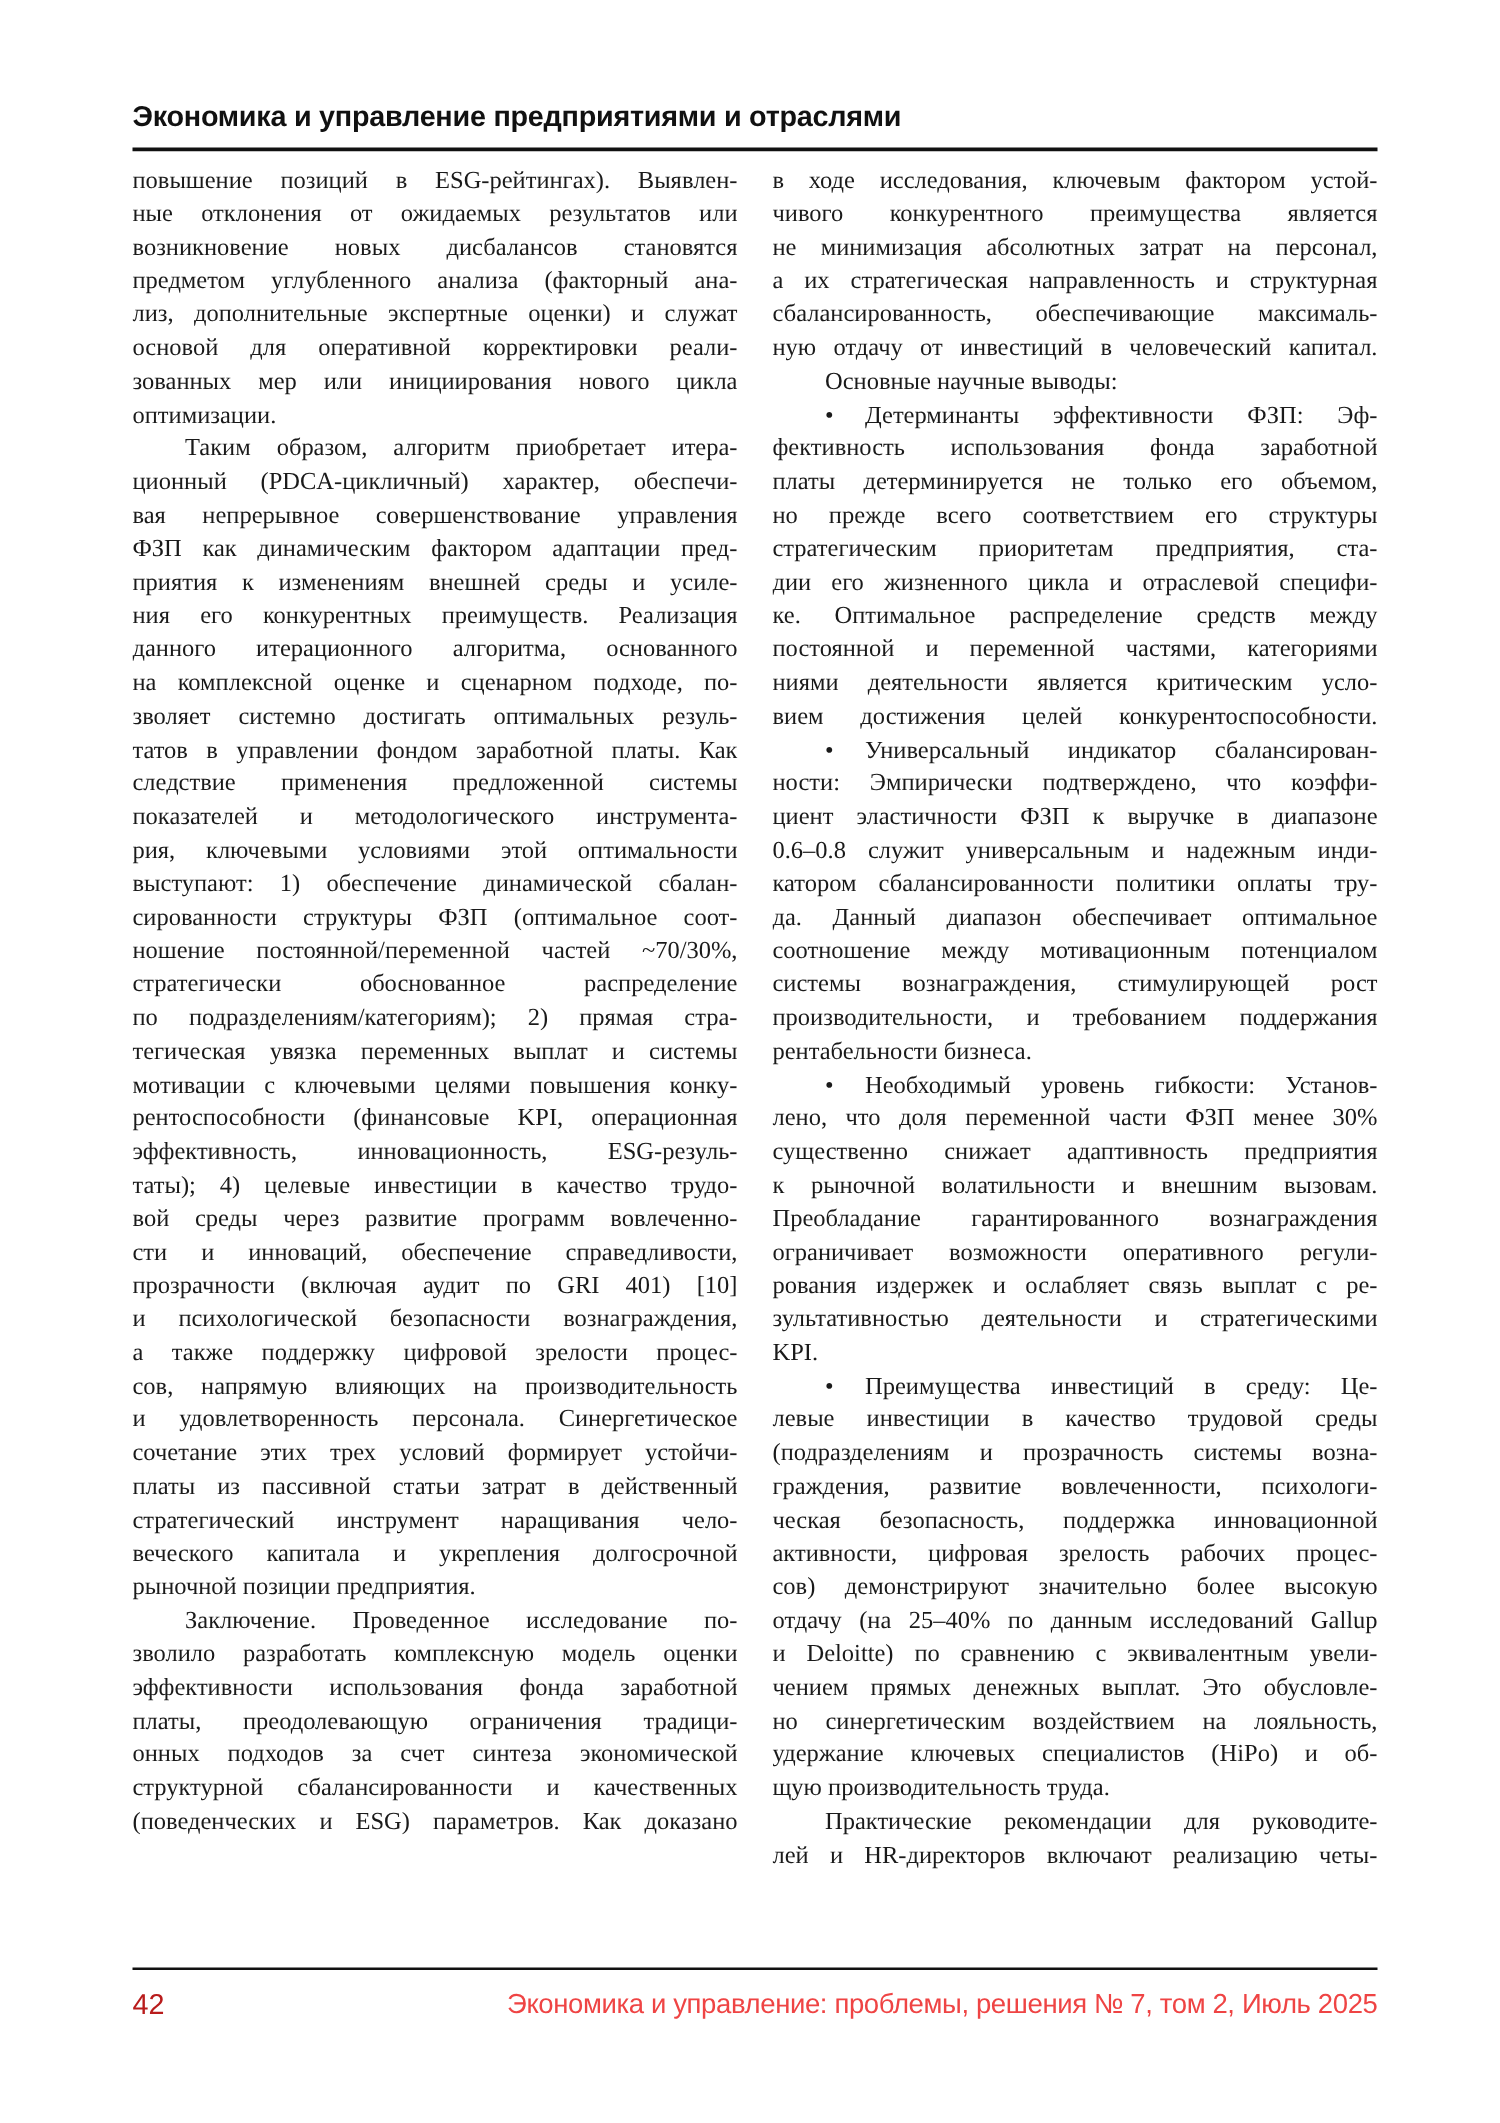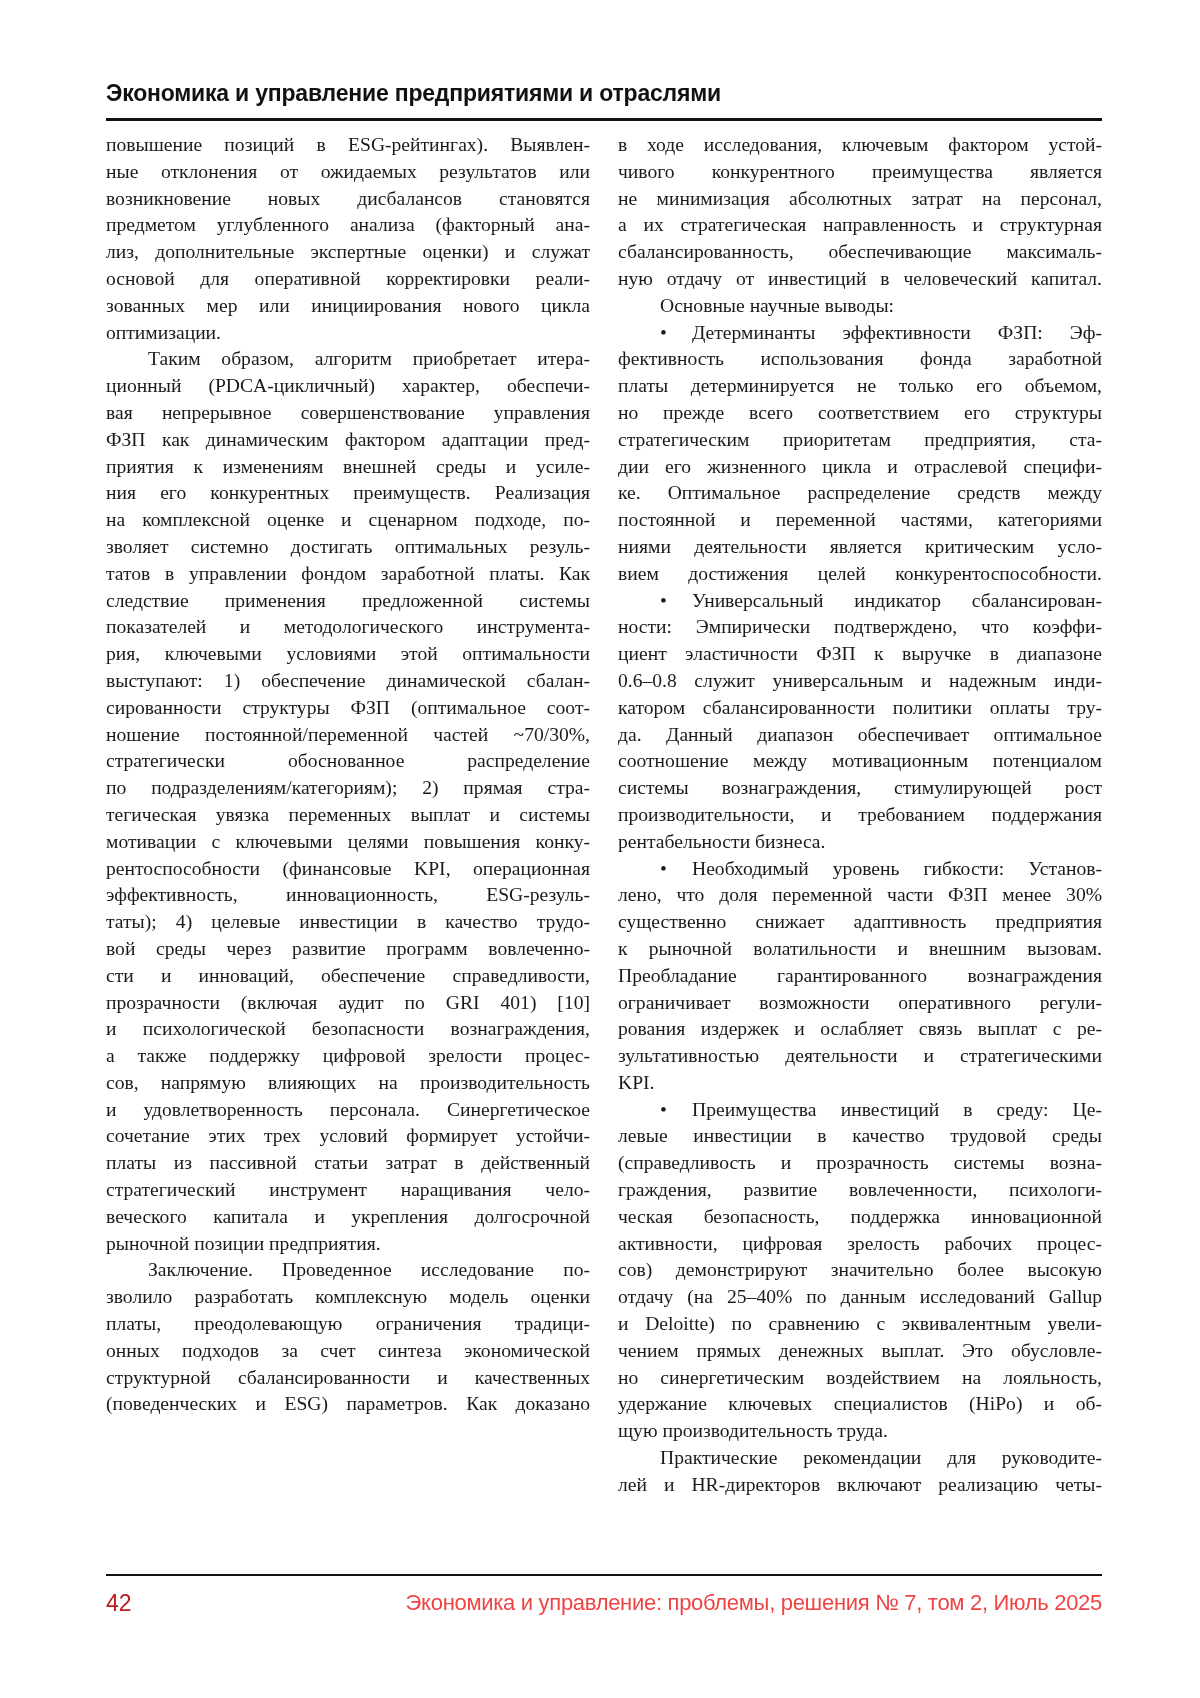--- a/index.html
+++ b/index.html
@@ -53,20 +53,21 @@
   <span class="line">лиз, дополнительные экспертные оценки) и служат</span>
   <span class="line">основой для оперативной корректировки реали-</span>
   <span class="line">зованных мер или инициирования нового цикла</span>
   <span class="line last">оптимизации.</span>
   <span class="line indent">Таким образом, алгоритм приобретает итера-</span>
   <span class="line">ционный (PDCA-цикличный) характер, обеспечи-</span>
   <span class="line">вая непрерывное совершенствование управления</span>
   <span class="line">ФЗП как динамическим фактором адаптации пред-</span>
   <span class="line">приятия к изменениям внешней среды и усиле-</span>
   <span class="line">ния его конкурентных преимуществ. Реализация</span>
+  <span class="line">данного итерационного алгоритма, основанного</span>
   <span class="line">на комплексной оценке и сценарном подходе, по-</span>
   <span class="line">зволяет системно достигать оптимальных резуль-</span>
   <span class="line">татов в управлении фондом заработной платы. Как</span>
   <span class="line">следствие применения предложенной системы</span>
   <span class="line">показателей и методологического инструмента-</span>
   <span class="line">рия, ключевыми условиями этой оптимальности</span>
   <span class="line">выступают: 1) обеспечение динамической сбалан-</span>
   <span class="line">сированности структуры ФЗП (оптимальное соот-</span>
   <span class="line">ношение постоянной/переменной частей ~70/30%,</span>
   <span class="line">стратегически обоснованное распределение</span>
@@ -84,20 +85,21 @@
   <span class="line">сов, напрямую влияющих на производительность</span>
   <span class="line">и удовлетворенность персонала. Синергетическое</span>
   <span class="line">сочетание этих трех условий формирует устойчи-</span>
   <span class="line">платы из пассивной статьи затрат в действенный</span>
   <span class="line">стратегический инструмент наращивания чело-</span>
   <span class="line">веческого капитала и укрепления долгосрочной</span>
   <span class="line last">рыночной позиции предприятия.</span>
 
   <span class="line indent"><span class="bold">Заключение.</span><span> Проведенное исследование по-</span></span>
   <span class="line">зволило разработать комплексную модель оценки</span>
+  <span class="line">эффективности использования фонда заработной</span>
   <span class="line">платы, преодолевающую ограничения традици-</span>
   <span class="line">онных подходов за счет синтеза экономической</span>
   <span class="line">структурной сбалансированности и качественных</span>
   <span class="line">(поведенческих и ESG) параметров. Как доказано</span>
 </div>
 
 <div class="col right">
   <span class="line">в ходе исследования, ключевым фактором устой-</span>
   <span class="line">чивого конкурентного преимущества является</span>
   <span class="line">не минимизация абсолютных затрат на персонал,</span>
@@ -134,21 +136,21 @@
   <span class="line">существенно снижает адаптивность предприятия</span>
   <span class="line">к рыночной волатильности и внешним вызовам.</span>
   <span class="line">Преобладание гарантированного вознаграждения</span>
   <span class="line">ограничивает возможности оперативного регули-</span>
   <span class="line">рования издержек и ослабляет связь выплат с ре-</span>
   <span class="line">зультативностью деятельности и стратегическими</span>
   <span class="line last">KPI.</span>
 
   <span class="line bullet"><span class="bullet-dot">•</span><span>Преимущества инвестиций в среду: Це-</span></span>
   <span class="line">левые инвестиции в качество трудовой среды</span>
-  <span class="line">(справедливость и прозрачность системы возна-</span>
+  <span class="line">(подразделениям и прозрачность системы возна-</span>
   <span class="line">граждения, развитие вовлеченности, психологи-</span>
   <span class="line">ческая безопасность, поддержка инновационной</span>
   <span class="line">активности, цифровая зрелость рабочих процес-</span>
   <span class="line">сов) демонстрируют значительно более высокую</span>
   <span class="line">отдачу (на 25–40% по данным исследований Gallup</span>
   <span class="line">и Deloitte) по сравнению с эквивалентным увели-</span>
   <span class="line">чением прямых денежных выплат. Это обусловле-</span>
   <span class="line">но синергетическим воздействием на лояльность,</span>
   <span class="line">удержание ключевых специалистов (HiPo) и об-</span>
   <span class="line last">щую производительность труда.</span>

